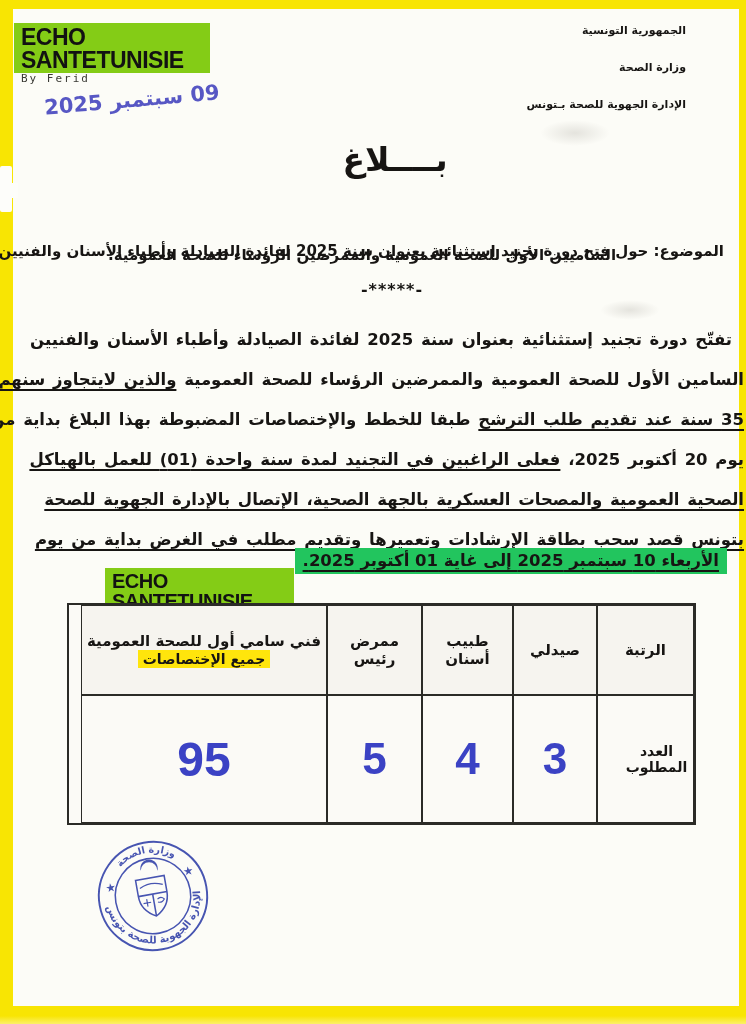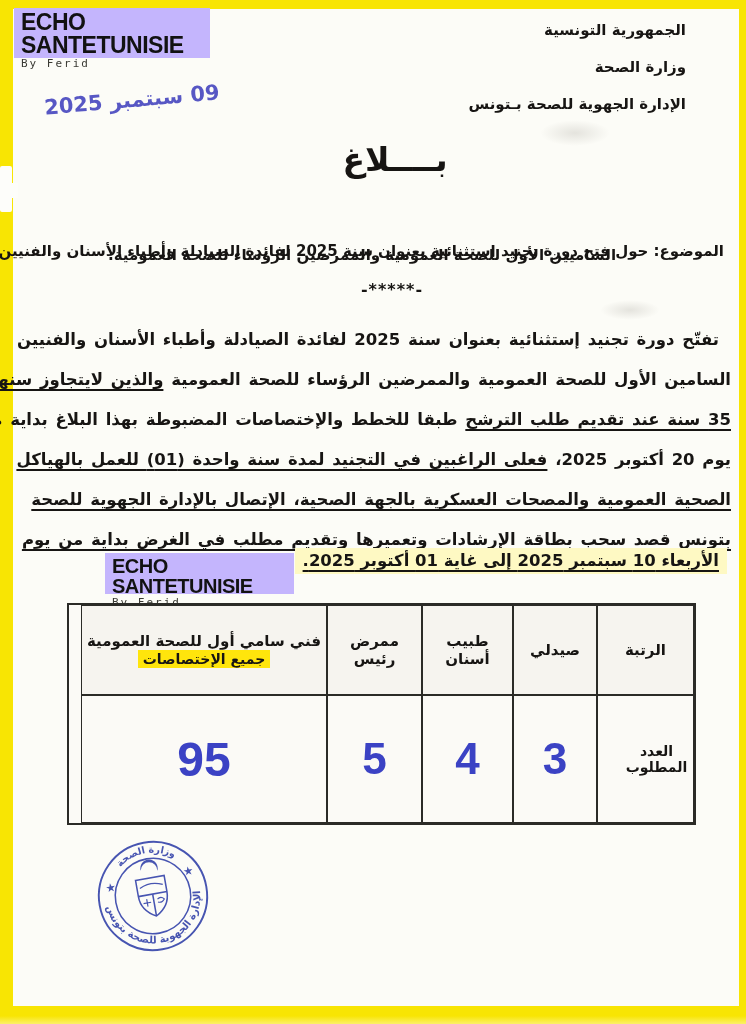--- a/index.html
+++ b/index.html
@@ -7,44 +7,44 @@
   .page{position:relative;width:746px;height:1024px;background:#fcfcf7;overflow:hidden;color:#171513;}
   
   .strip{position:absolute;background:#f8e503;}
   .strip.top{left:0;top:0;width:746px;height:9px;}
   .strip.left{left:0;top:0;width:13px;height:1024px;}
   .strip.right{left:739px;top:0;width:7px;height:1024px;}
   .strip.bottom{left:0;top:1006px;width:746px;height:18px;background:linear-gradient(#f8e503 55%,#fbf06a);}
   .edge-blob{position:absolute;left:0;top:166px;width:12px;height:46px;background:#fdfdfa;border-radius:2px;}
   .edge-blob2{position:absolute;left:9px;top:183px;width:9px;height:15px;background:#fdfdfa;}
   
-  .echo{position:absolute;background:#c4b5fd;padding:3px 8px 2px 7px;}
+  .echo{position:absolute;background:#84cc16;padding:3px 8px 2px 7px;margin-top:15px;}
   .echo.one{left:14px;top:8px;width:181px;height:45px;}
   .echo.two{left:105px;top:553px;width:174px;height:36px;}
   .echo .t{font-family:"Liberation Sans",sans-serif;font-weight:900;color:#121212;letter-spacing:-.5px;line-height:1;}
   .echo.one .t{font-size:23px;}
   .echo.two .t{font-size:20px;}
   .echo .s{font-family:"DejaVu Sans Mono","Liberation Mono",monospace;font-size:11px;color:#3a3a34;letter-spacing:2px;line-height:1.2;}
   
   .datestamp{position:absolute;left:44px;top:88px;transform:rotate(-5deg);color:#4a4ac0;font-weight:bold;font-size:21px;letter-spacing:1.5px;opacity:.92;direction:rtl;}
   
-  .gov{position:absolute;right:60px;top:12px;text-align:right;direction:rtl;font-weight:bold;font-size:15px;line-height:37px;white-space:nowrap;}
+  .gov{position:absolute;right:60px;top:12px;text-align:right;direction:rtl;font-weight:bold;font-size:11px;line-height:37px;white-space:nowrap;}
   
   .doc-title{position:absolute;left:395px;top:140px;transform:translateX(-50%);font-size:33px;font-weight:bold;direction:rtl;white-space:nowrap;}
   
   .subj1{position:absolute;right:22px;top:214px;direction:rtl;font-weight:bold;font-size:15px;white-space:nowrap;margin-top:28px;}
   .subj2{position:absolute;left:362px;top:246px;transform:translateX(-50%);direction:rtl;font-weight:bold;font-size:15px;white-space:nowrap;}
   .sep{position:absolute;left:392px;top:280px;transform:translateX(-50%);font-weight:bold;font-size:16px;letter-spacing:1px;}
   
-  .bodywrap{position:absolute;right:15px;left:20px;top:320px;direction:rtl;}
+  .bodywrap{position:absolute;right:2px;left:20px;top:320px;direction:rtl;}
   .body-line{height:40px;line-height:40px;font-size:16.5px;font-weight:600;white-space:nowrap;text-align:right;word-spacing:2px;}
   .body-line.indent{padding-right:12px;}
   .b{font-weight:800;}
   .u{text-decoration:underline;text-decoration-thickness:1.5px;text-underline-offset:4px;}
-  .deadline{position:absolute;right:19px;top:548px;direction:rtl;background:#fef9c3;font-weight:800;font-size:16.5px;padding:3px 8px 4px 8px;text-decoration:underline;text-decoration-thickness:1.5px;text-underline-offset:4px;white-space:nowrap;}
+  .deadline{position:absolute;right:19px;top:548px;direction:rtl;background:#22c55e;font-weight:800;font-size:16.5px;padding:3px 8px 4px 8px;text-decoration:underline;text-decoration-thickness:1.5px;text-underline-offset:4px;white-space:nowrap;}
   
   .rec-table{position:absolute;left:67px;top:603px;width:625px;direction:rtl;display:grid;grid-template-columns:97px 84px 91px 95px 246px;grid-template-rows:90px 128px;border:2px solid #2b2b27;background:#fbfaf6;}
   .cell{border:1px solid #2b2b27;display:flex;flex-direction:column;align-items:center;justify-content:center;text-align:center;}
   .cell .hdr{font-weight:bold;font-size:15px;direction:rtl;}
   .cell.headrow{background:#f6f4ef;}
   .note{background:#ffe50c;font-weight:bold;font-size:14px;padding:1px 5px;direction:rtl;}
   .num{color:#3b42c4;font-weight:bold;font-size:44px;font-family:"Liberation Sans",sans-serif;text-align:right;}
   .num.big{font-size:48px;}
   .rowlabel{font-weight:bold;font-size:14px;direction:rtl;padding-left:22px;}
   

